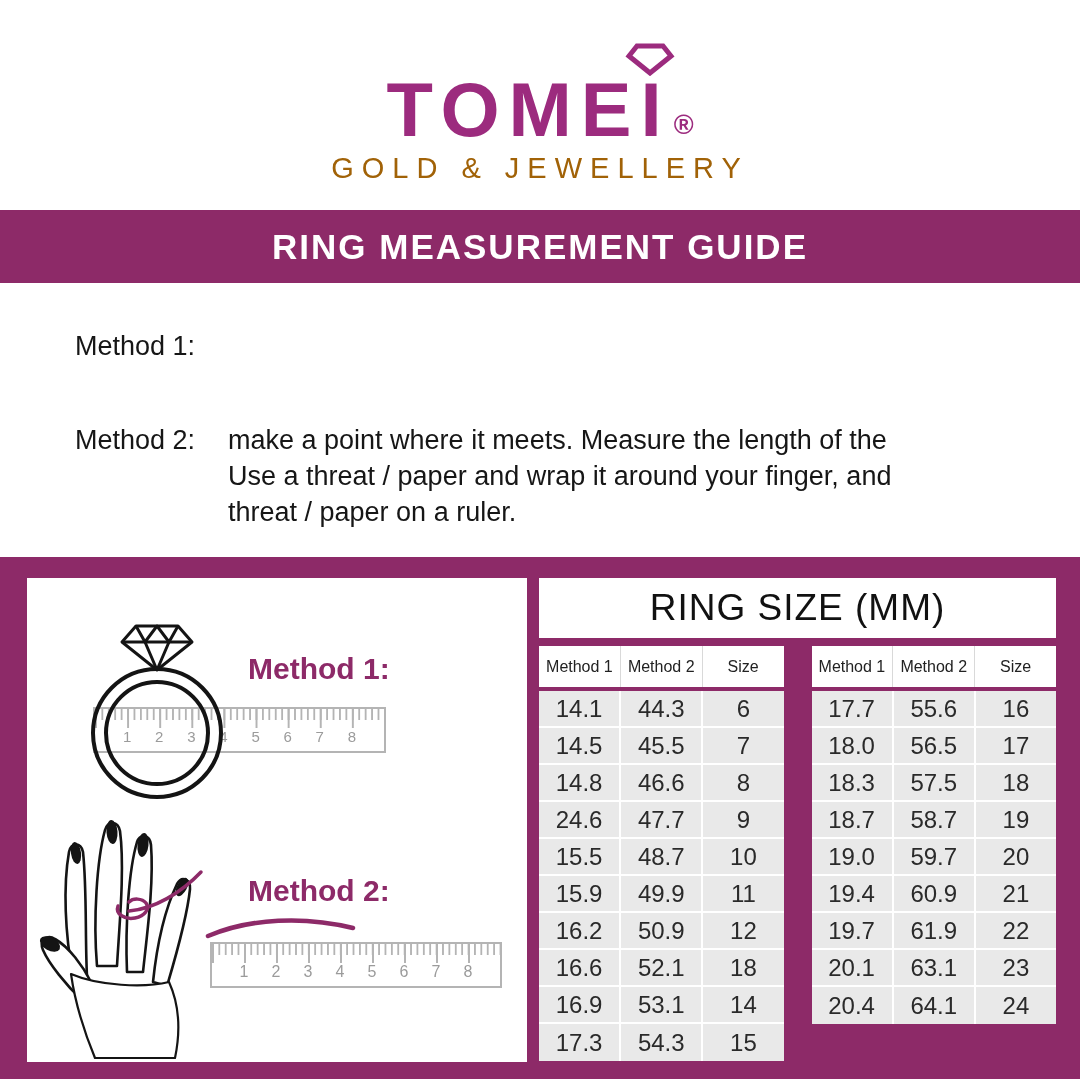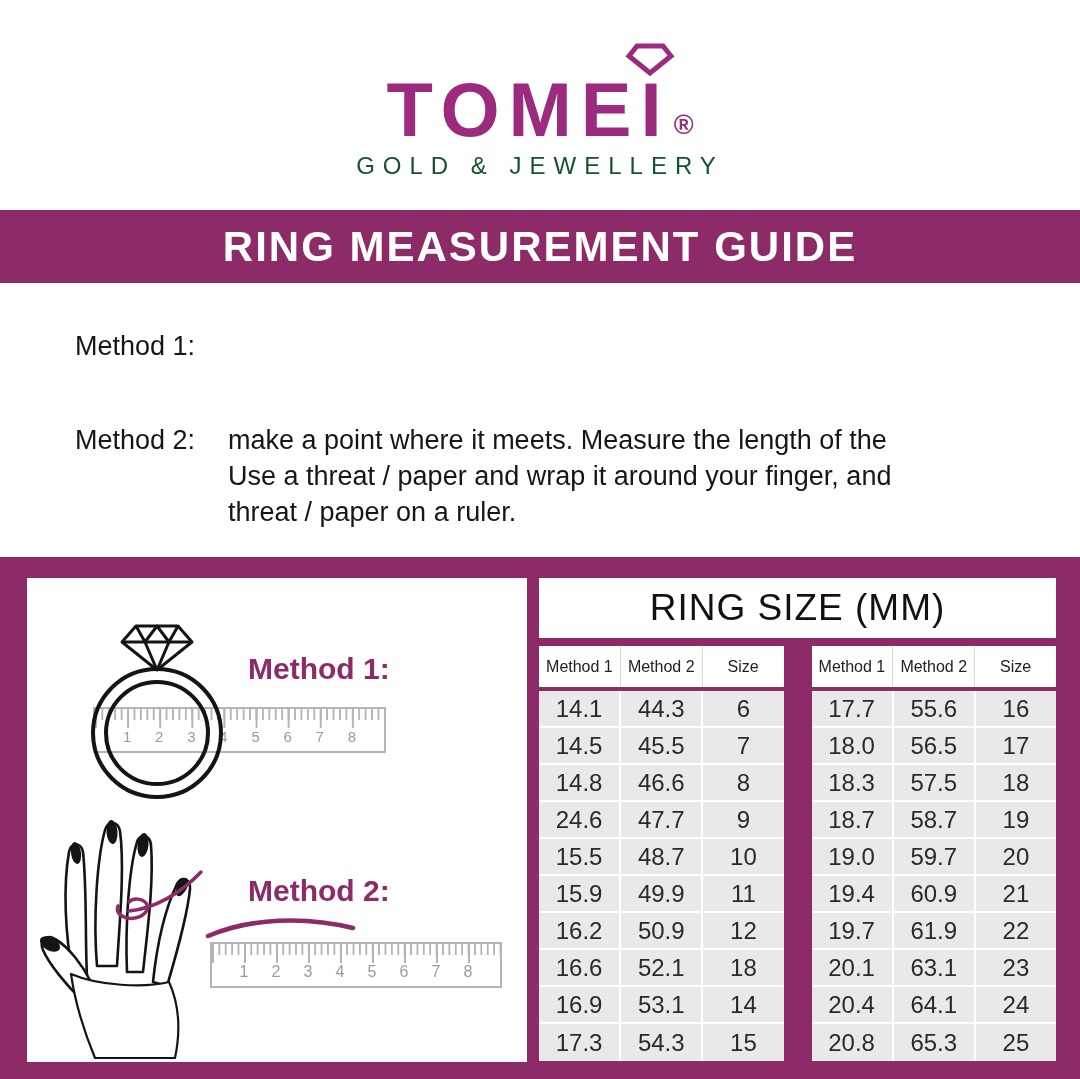--- a/index.html
+++ b/index.html
@@ -7,27 +7,27 @@
     position:relative;width:1080px;height:1079px;overflow:hidden;
     background:#ffffff;font-family:"Liberation Sans",sans-serif;color:#161616;
   }
   
   #logo{position:absolute;top:50px;left:0;right:0;display:flex;flex-direction:column;align-items:center;}
   .brand{position:relative;display:flex;align-items:flex-end;color:#9c2b7e;margin-top:30px;}
   .brand-main{font-size:76px;font-weight:700;letter-spacing:9px;line-height:0.78;}
   .i-wrap{position:relative;display:inline-block;font-size:76px;font-weight:700;line-height:0.78;}
   .diamond-icon-svg{position:absolute;left:43%;top:-38px;transform:translateX(-50%);}
   .reg{font-size:27px;font-weight:700;margin-left:12px;line-height:1;}
-  .tagline{font-size:24px;font-weight:400;letter-spacing:8px;color:#14532d;margin-top:13px;}
+  .tagline{font-size:29px;font-weight:400;letter-spacing:8px;color:#a16207;margin-top:13px;}
   
   #banner{
     position:absolute;top:210px;left:0;width:1080px;height:73px;background:#8d2a68;
     display:flex;align-items:center;justify-content:center;
   }
-  #banner .banner-title{color:#ffffff;font-size:42px;font-weight:700;letter-spacing:2px;}
+  #banner .banner-title{color:#ffffff;font-size:35px;font-weight:700;letter-spacing:2px;}
   
   .method-block{position:absolute;left:75px;display:flex;font-size:27px;line-height:36px;color:#161616;}
   .method-label{width:153px;flex:0 0 153px;}
   .method-text{width:740px;}
   #method1-block{top:328px;}
   #method2-block{top:422px;}
   
   #bottom{position:absolute;top:557px;left:0;width:1080px;height:522px;background:#8d2a68;}
   #diagram-panel{position:absolute;left:27px;top:21px;width:500px;height:484px;background:#ffffff;}
   .diag-label{position:absolute;font-size:30px;font-weight:700;color:#8d2a68;}
@@ -282,24 +282,19 @@
               <div class="trow">
                 <div class="tcell">20.1</div>
                 <div class="tcell">63.1</div>
                 <div class="tcell">23</div>
               </div>
               <div class="trow">
                 <div class="tcell">20.4</div>
                 <div class="tcell">64.1</div>
                 <div class="tcell">24</div>
               </div>
-              <div class="trow">
-                <div class="tcell">20.8</div>
-                <div class="tcell">65.3</div>
-                <div class="tcell">25</div>
-              </div>
             </div>
         </div>
       </div>
     </div>
 
   </div>
 </div>
 
 </body></html>

